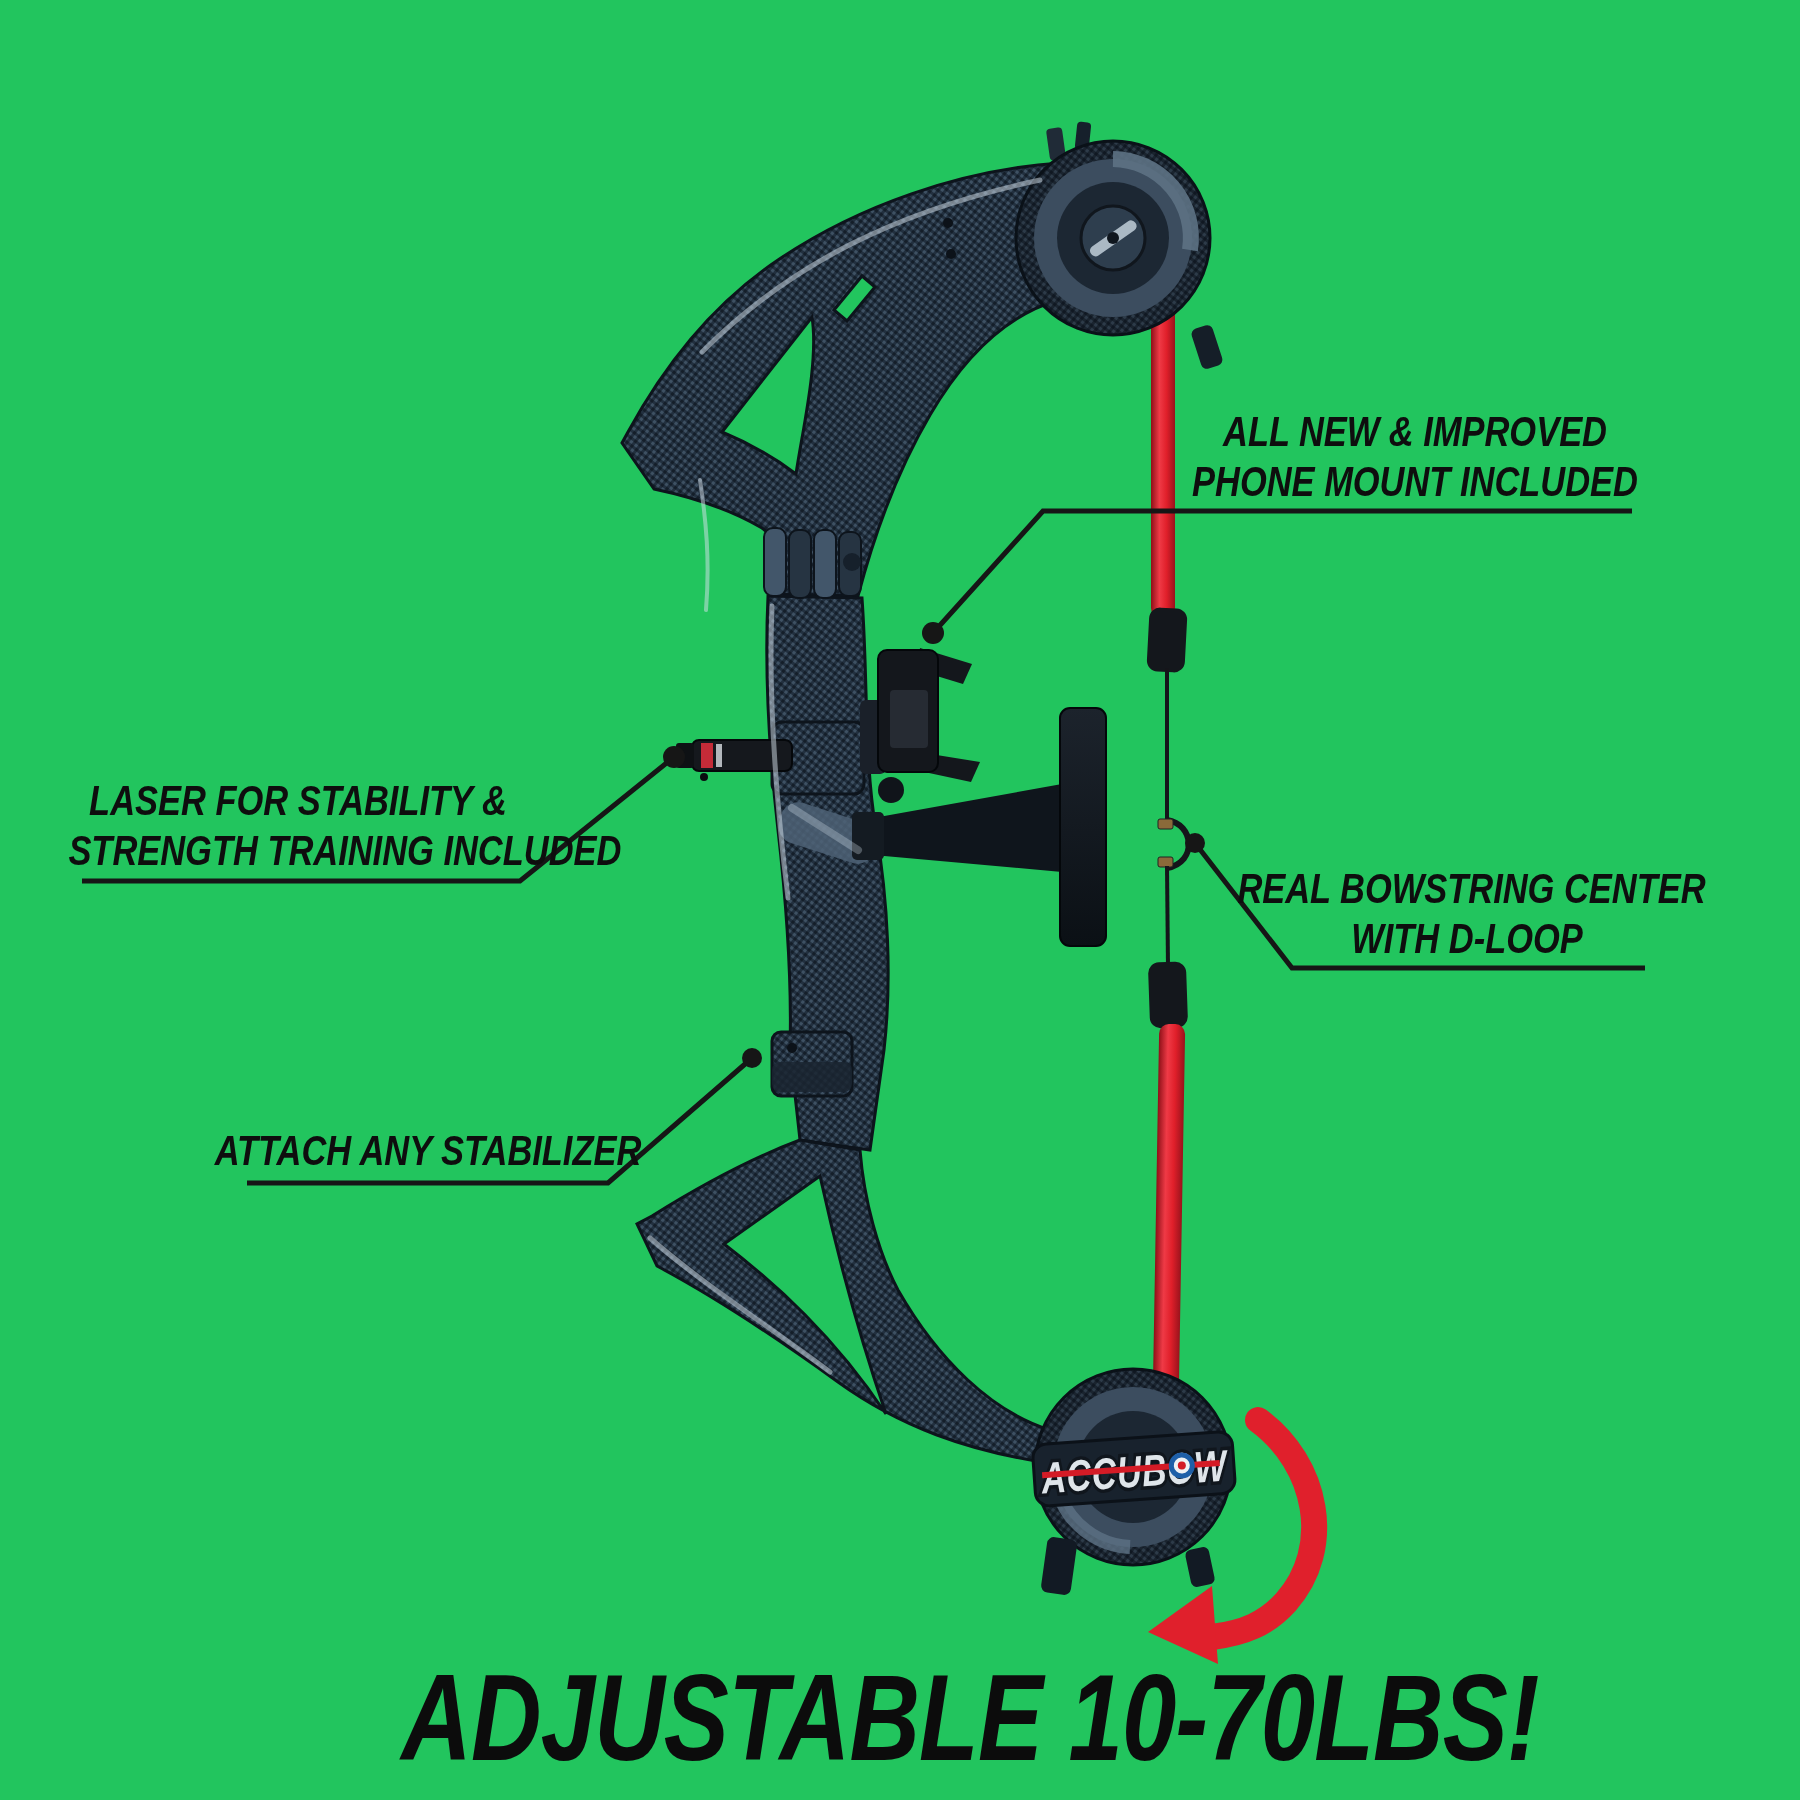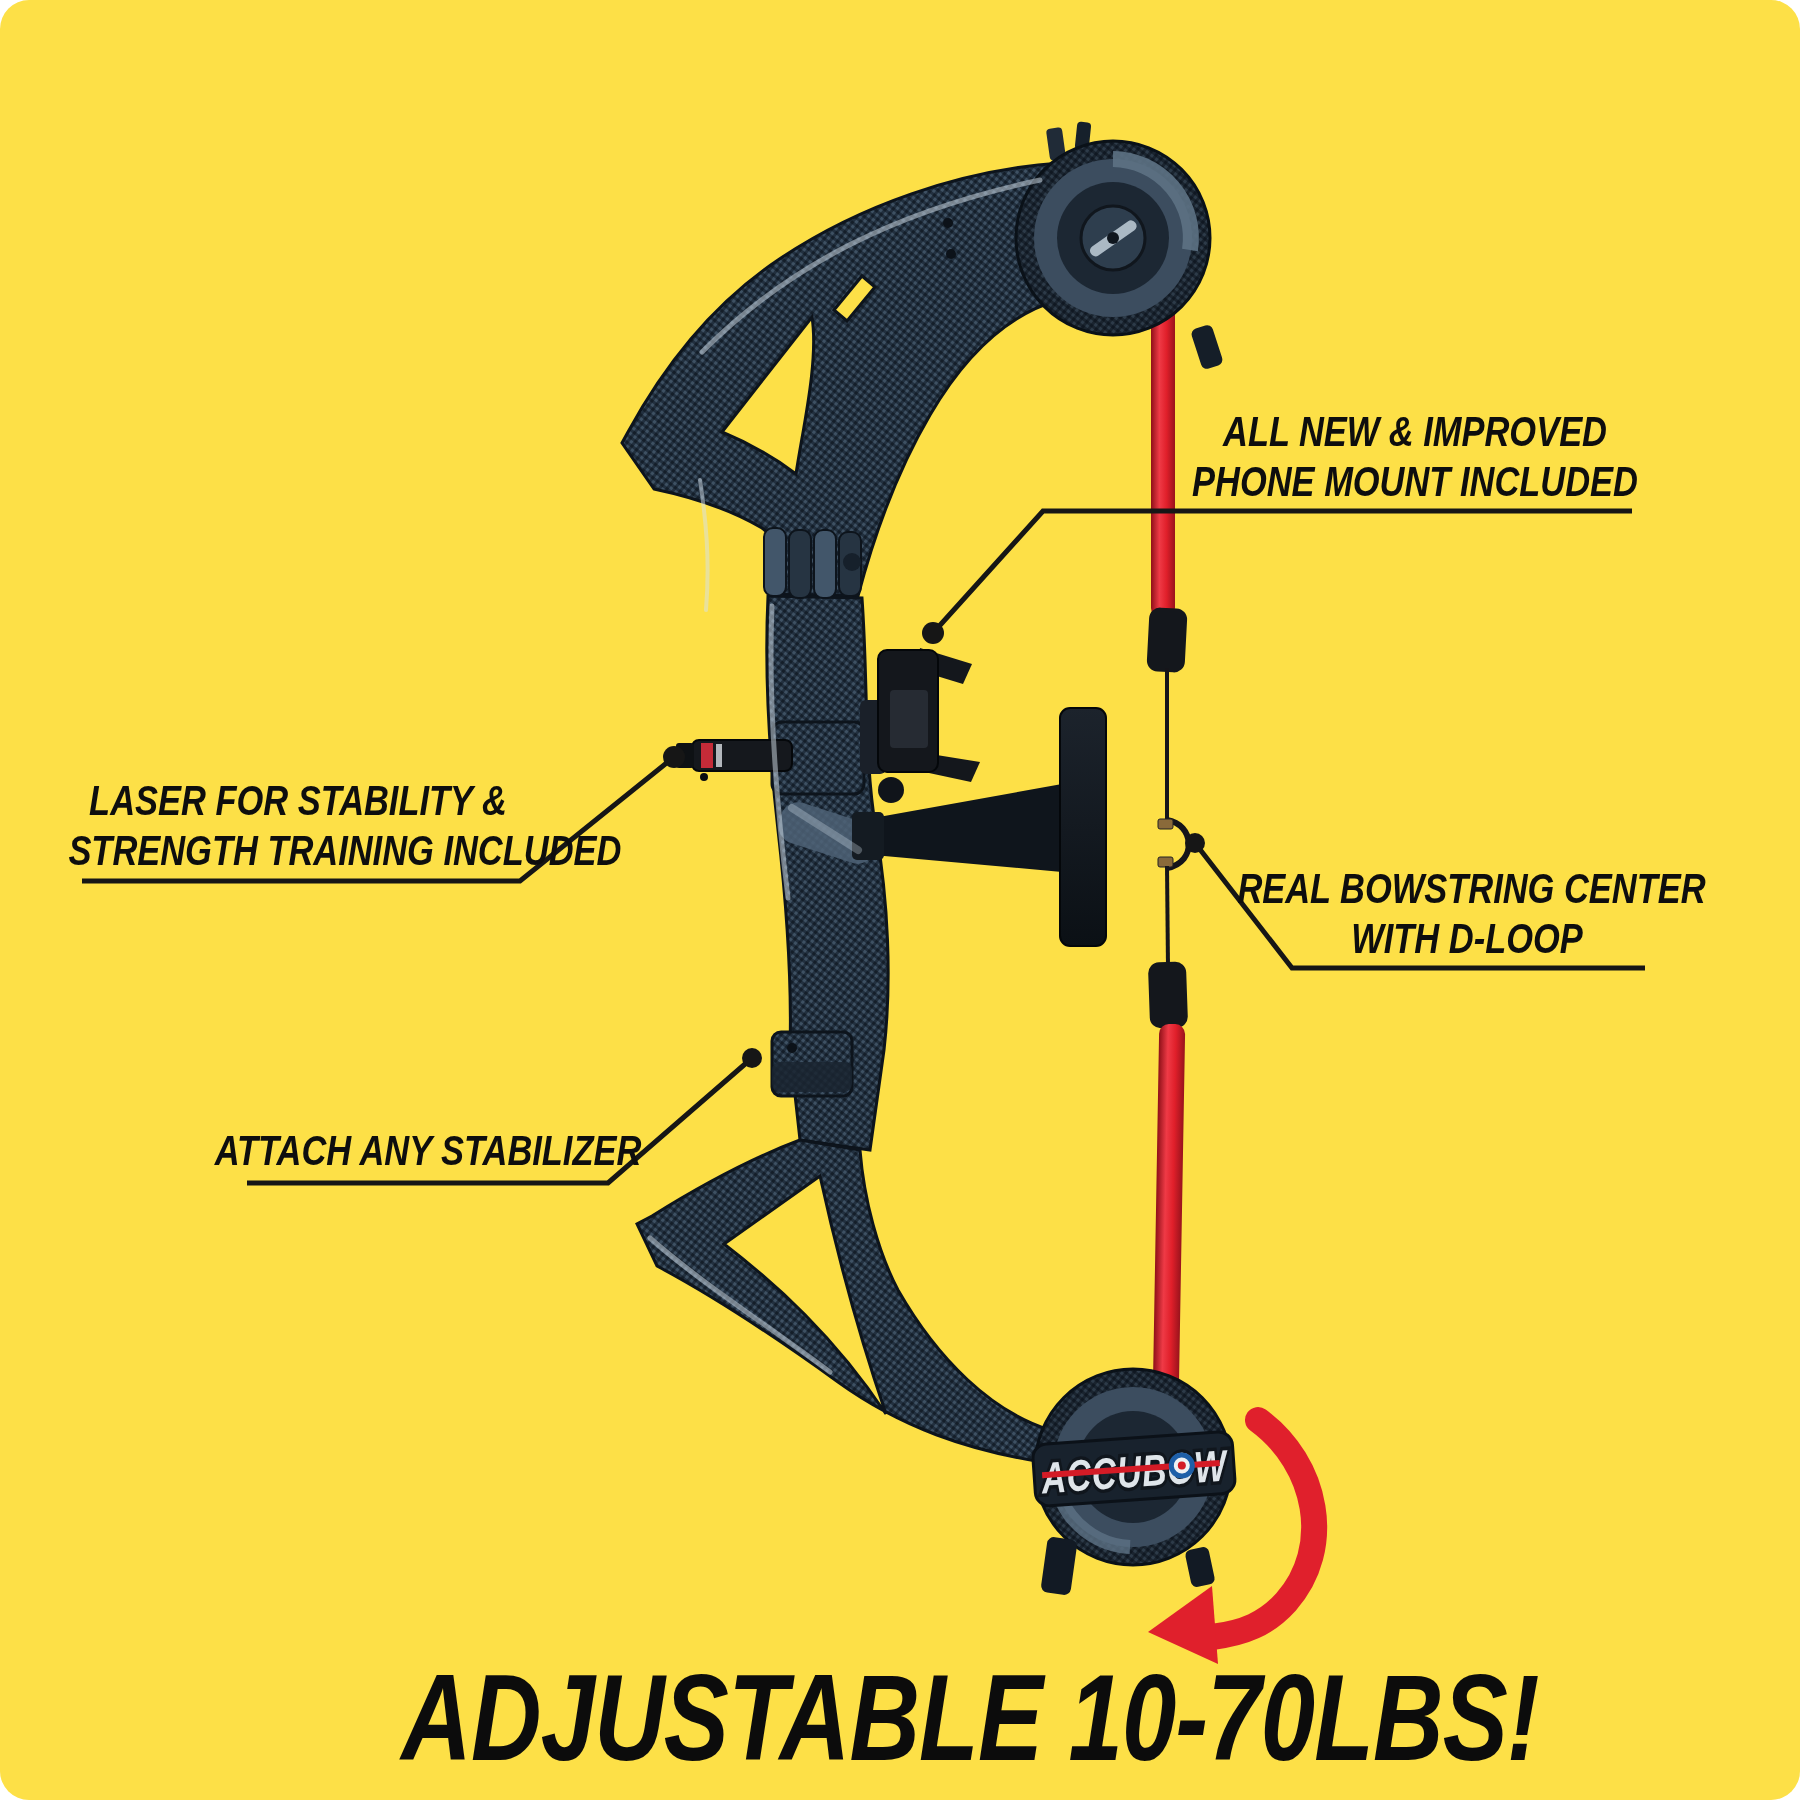--- a/index.html
+++ b/index.html
@@ -1,17 +1,17 @@
 <!DOCTYPE html>
 <html><head>
 <meta charset="utf-8">
 <style>
   html,body{margin:0;padding:0;background:#ffffff;}
-  #stage{position:relative;width:1800px;height:1800px;background:#fde047;overflow:hidden;
-         font-family:"Liberation Sans",sans-serif;border-radius:29px;}
+  #stage{position:relative;width:1800px;height:1800px;background:#22c55e;overflow:hidden;
+         font-family:"Liberation Sans",sans-serif;}
   #bow-svg{position:absolute;left:0;top:0;width:1800px;height:1800px;}
   .callout{position:absolute;color:#0e0e0e;font-weight:700;font-style:italic;
            text-align:center;line-height:1.18;font-size:42px;letter-spacing:0px;
            transform:scaleX(.82);transform-origin:center;white-space:nowrap;}
   .headline{position:absolute;left:70px;top:1648px;width:1800px;text-align:center;
             color:#0c0c0c;font-weight:700;font-style:italic;font-size:122px;
             transform:scaleX(.80);transform-origin:center;white-space:nowrap;
             letter-spacing:-1px;}
 </style>
 </head>

